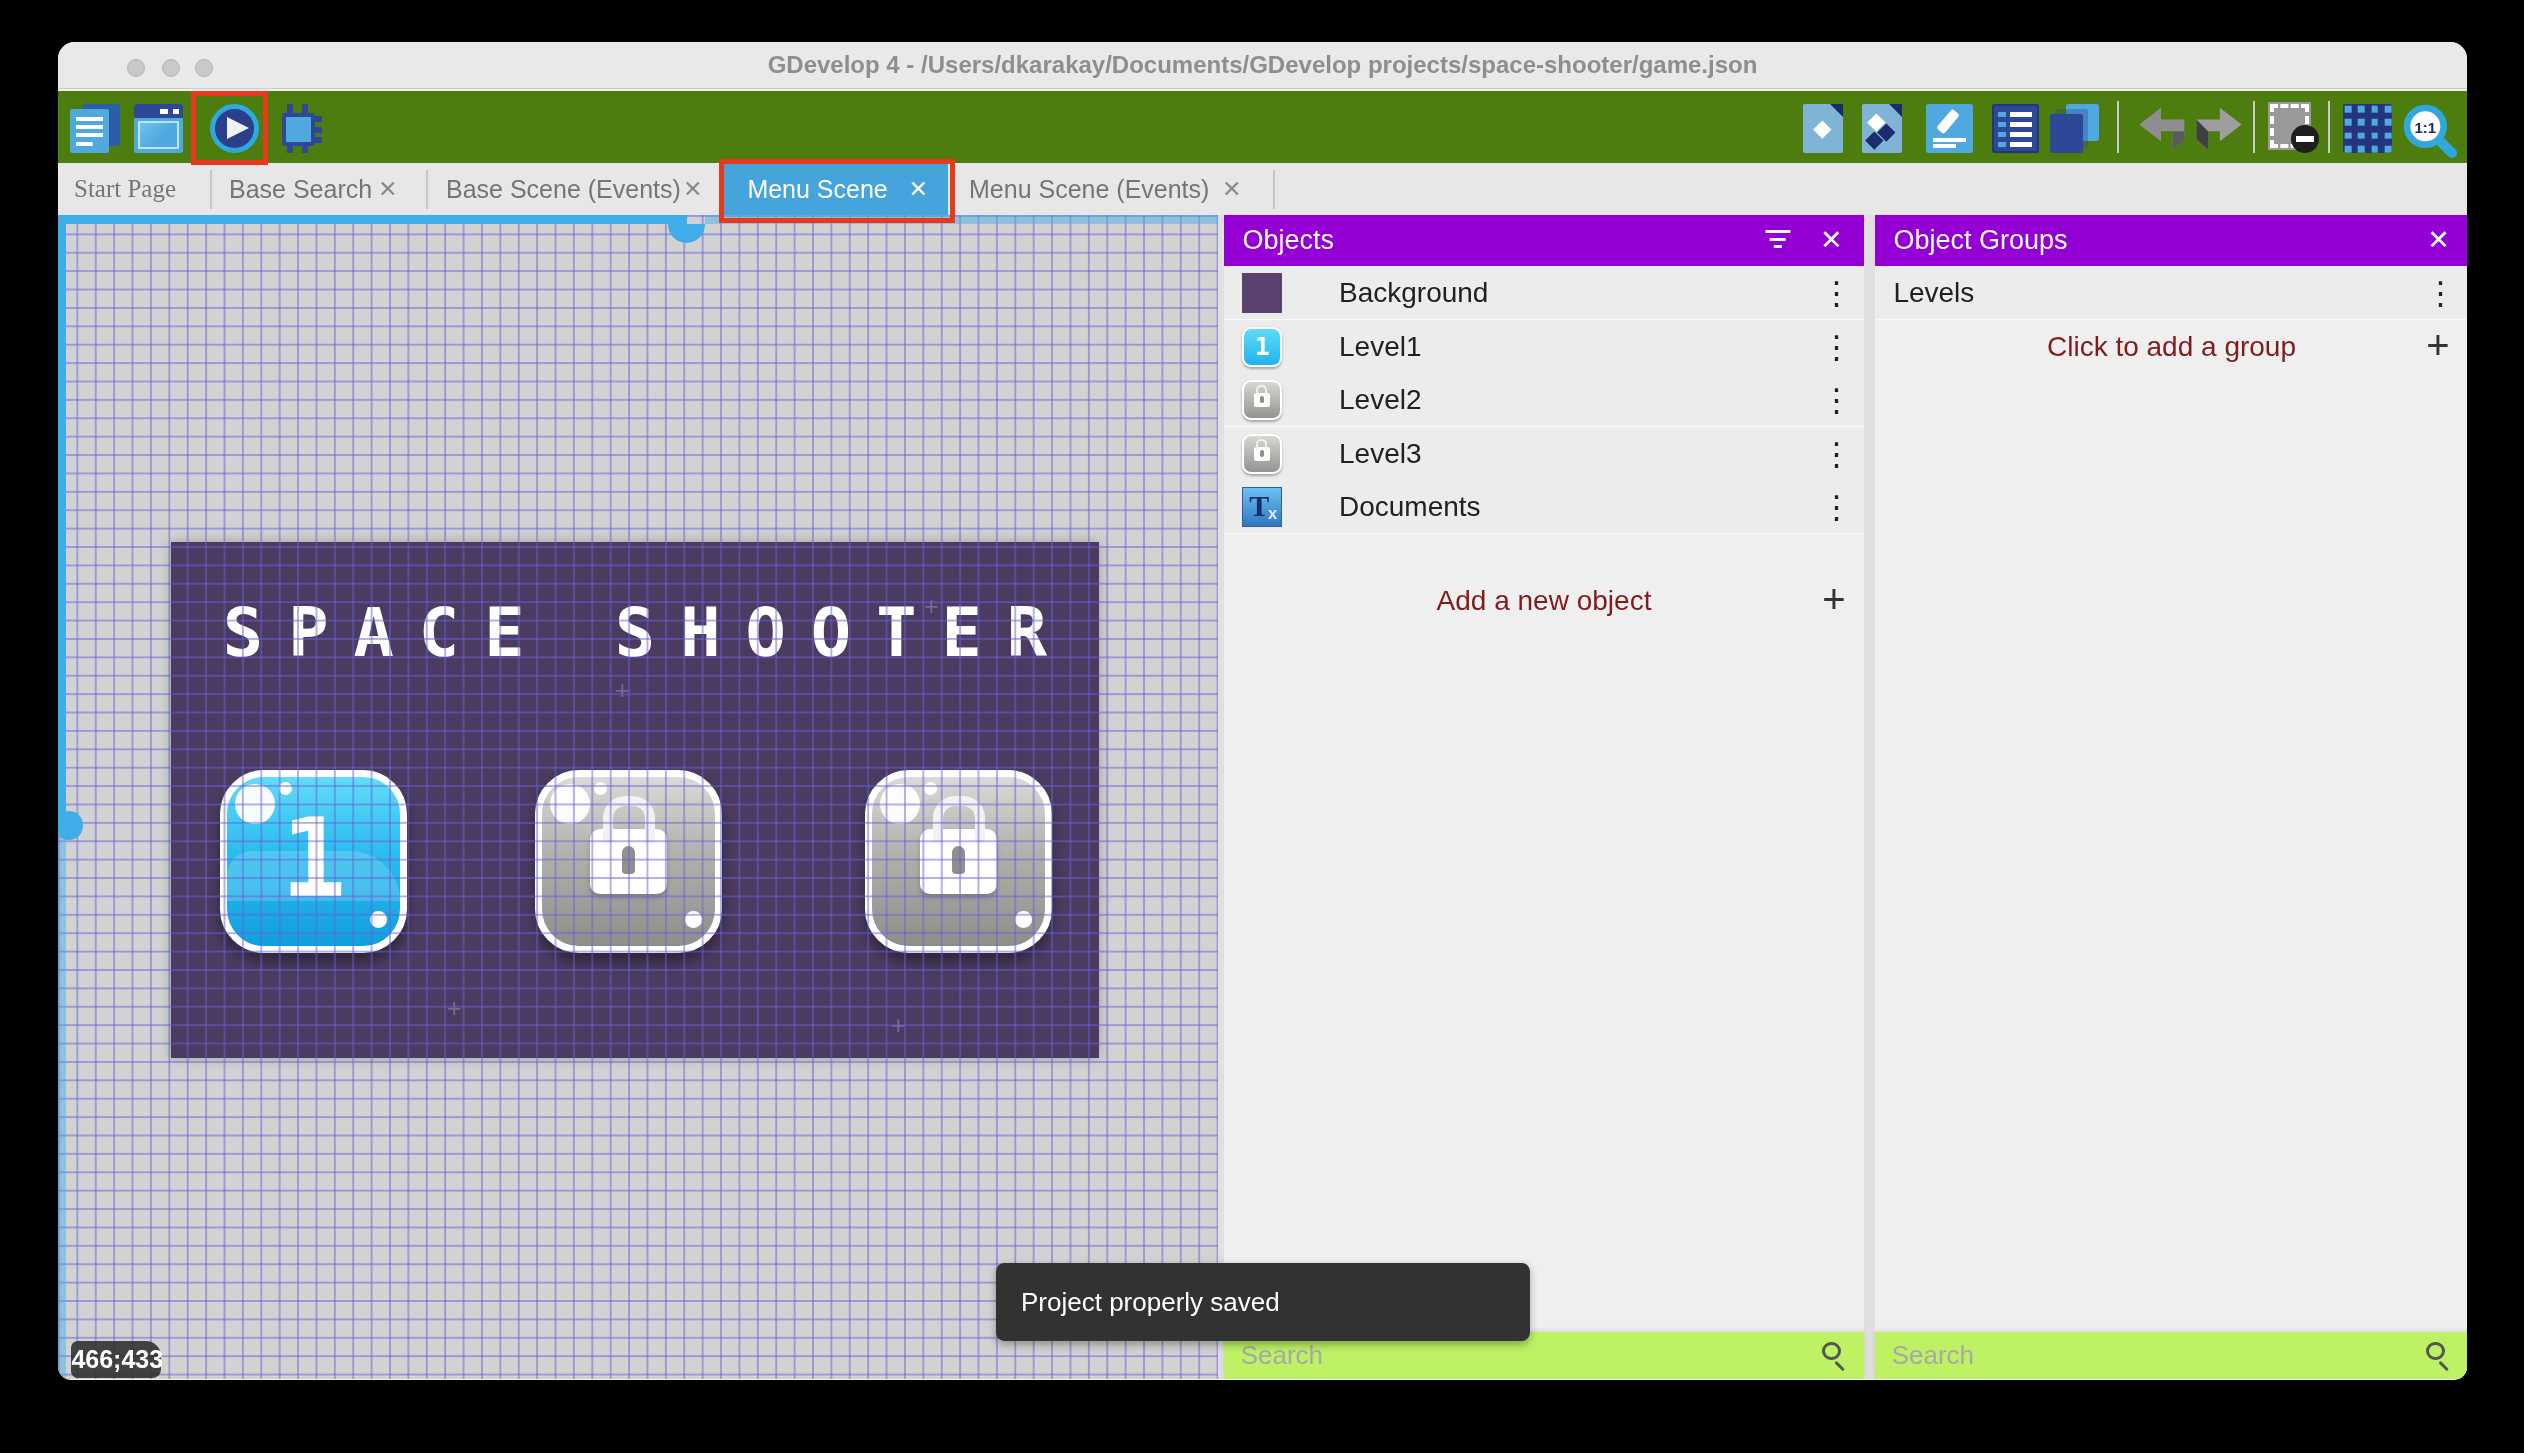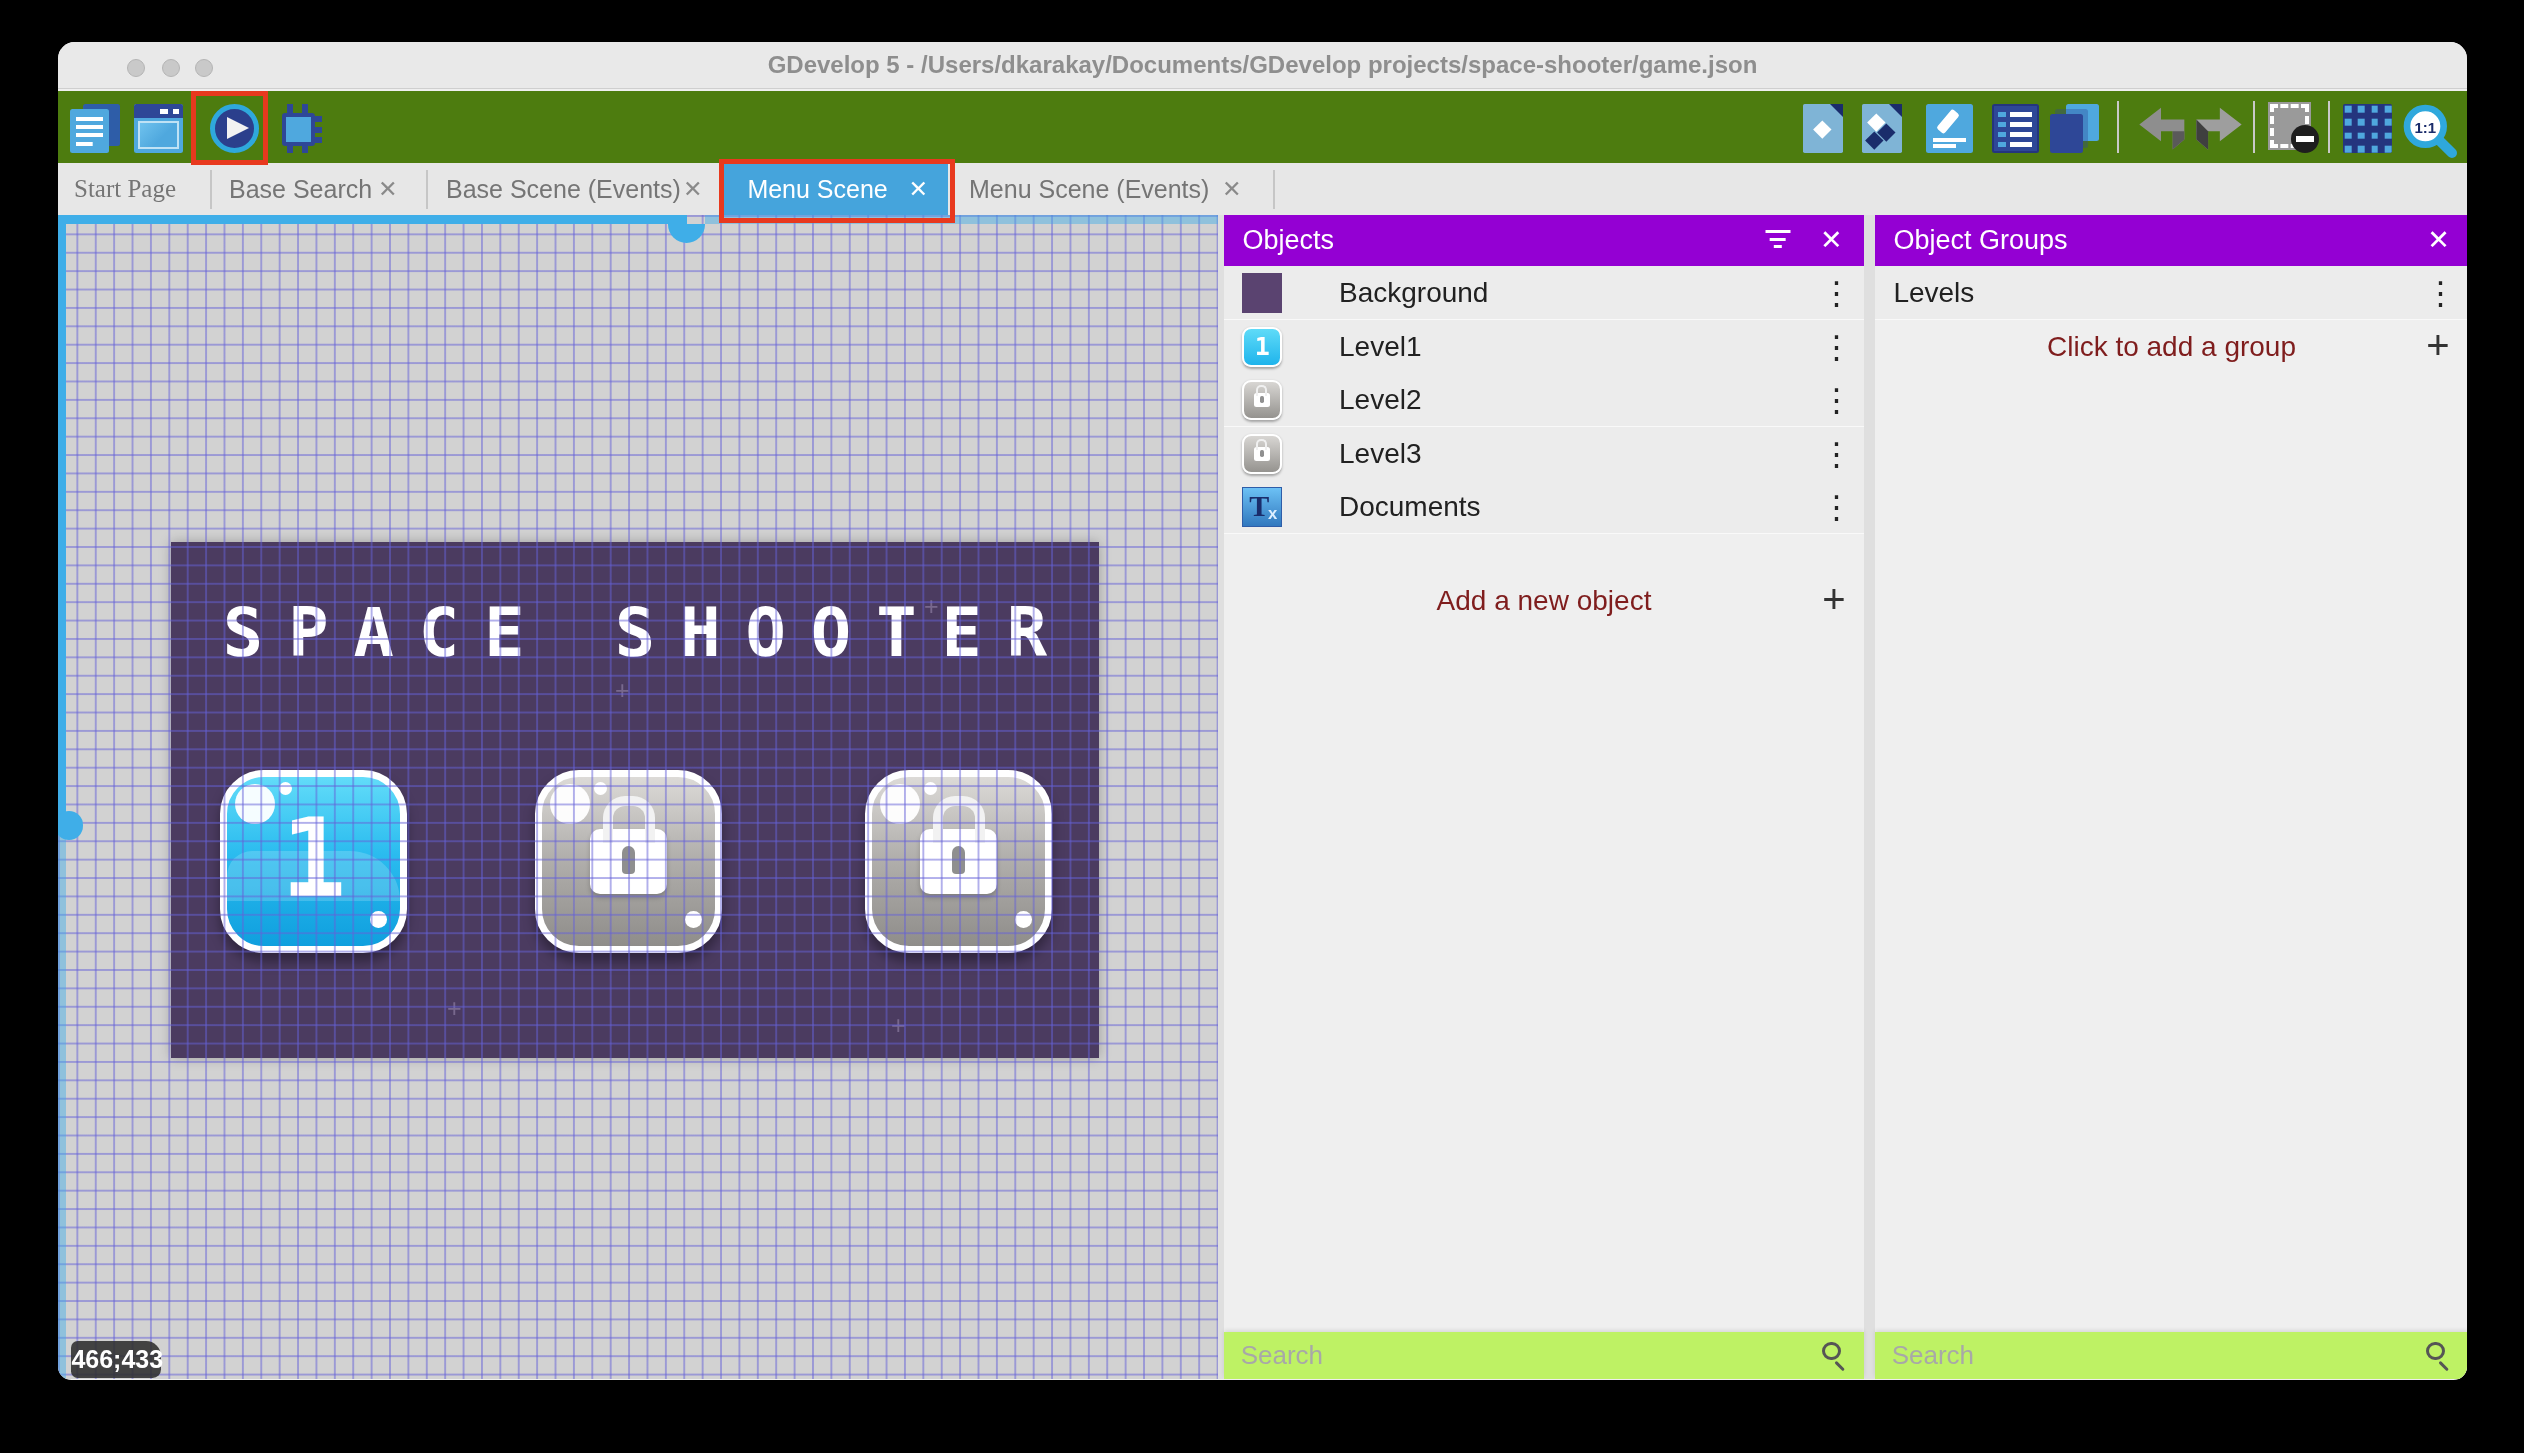--- a/index.html
+++ b/index.html
@@ -162,21 +162,21 @@
 </head>
 <body>
 
 <div class="stage">
   <div class="window">
 
     <div class="titlebar">
       <div class="traffic t1"></div>
       <div class="traffic t2"></div>
       <div class="traffic t3"></div>
-      <div class="win-title">GDevelop 5 - /Users/dkarakay/Documents/GDevelop projects/space-shooter/game.json</div>
+      <div class="win-title">GDevelop 4 - /Users/dkarakay/Documents/GDevelop projects/space-shooter/game.json</div>
     </div>
 
     <div class="toolbar">
       <div class="tbi ic-pages">
           <div class="back"></div>
           <div class="front"></div>
         </div>
       <div class="tbi ic-window">
           <div class="bar"></div>
           <div class="d1"></div>
@@ -381,17 +381,18 @@
         <div class="addrow" style="top:105px;">
           <div class="txt">Click to add a group</div>
           <div class="plus">+</div>
         </div>
         <div class="searchbar">
           <input type="text" placeholder="Search" style="">
           <div class="mag"></div>
         </div>
       </div>
 
+      <div class="toast">Project properly saved</div>
     </div>
 
   </div>
 </div>
 
 
 </body></html>

